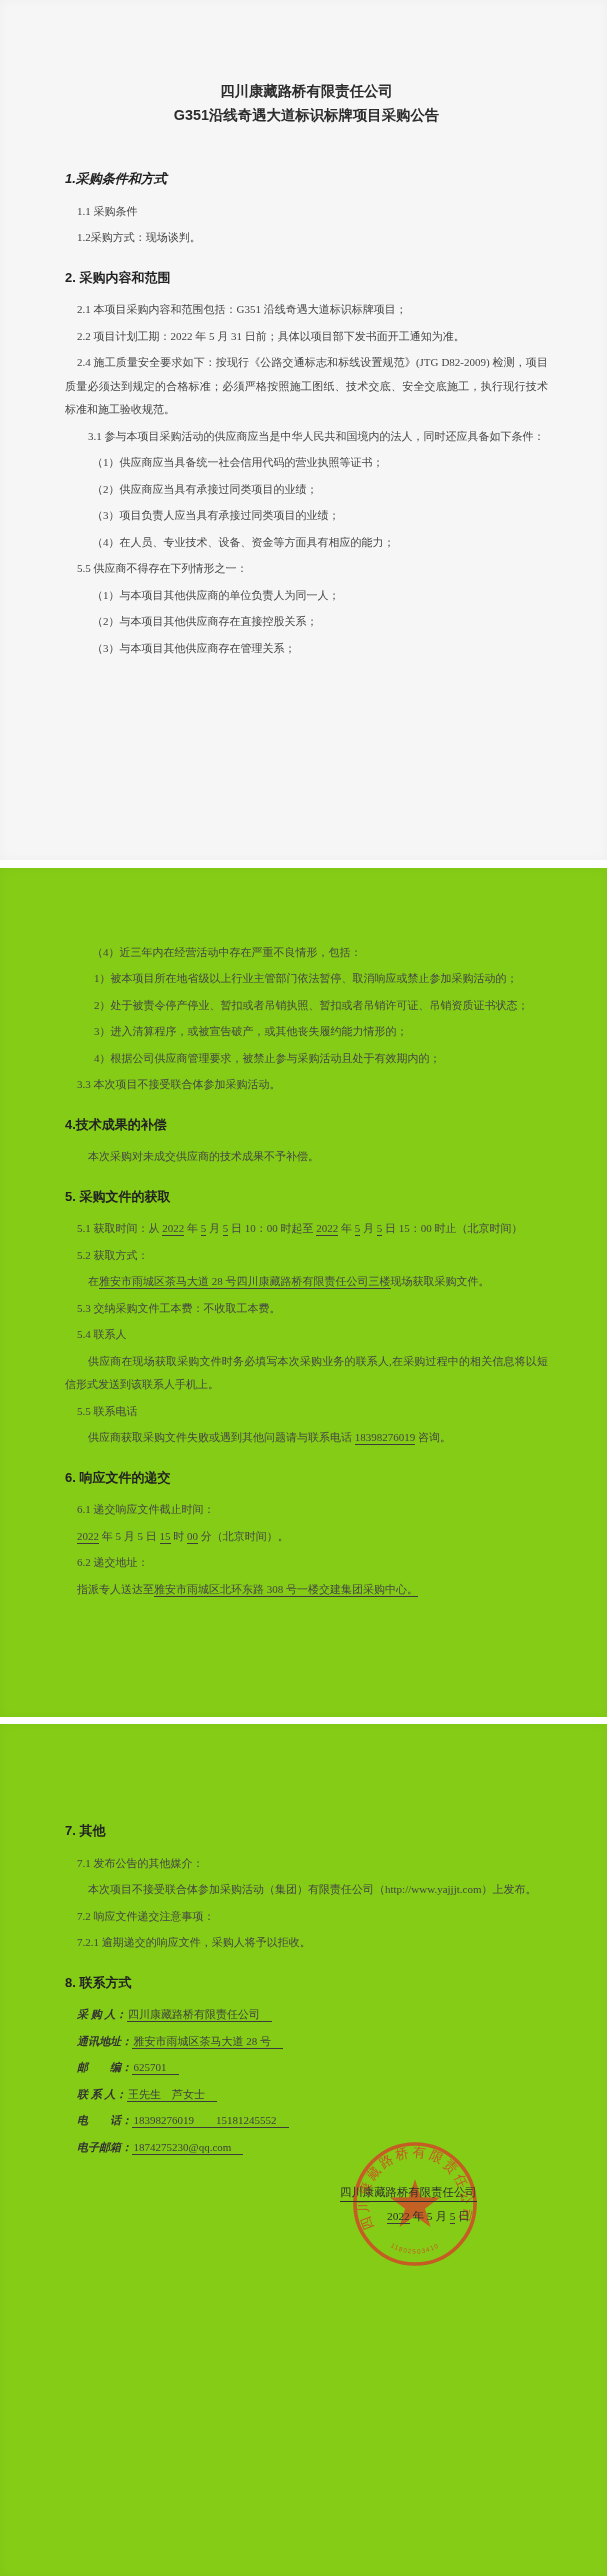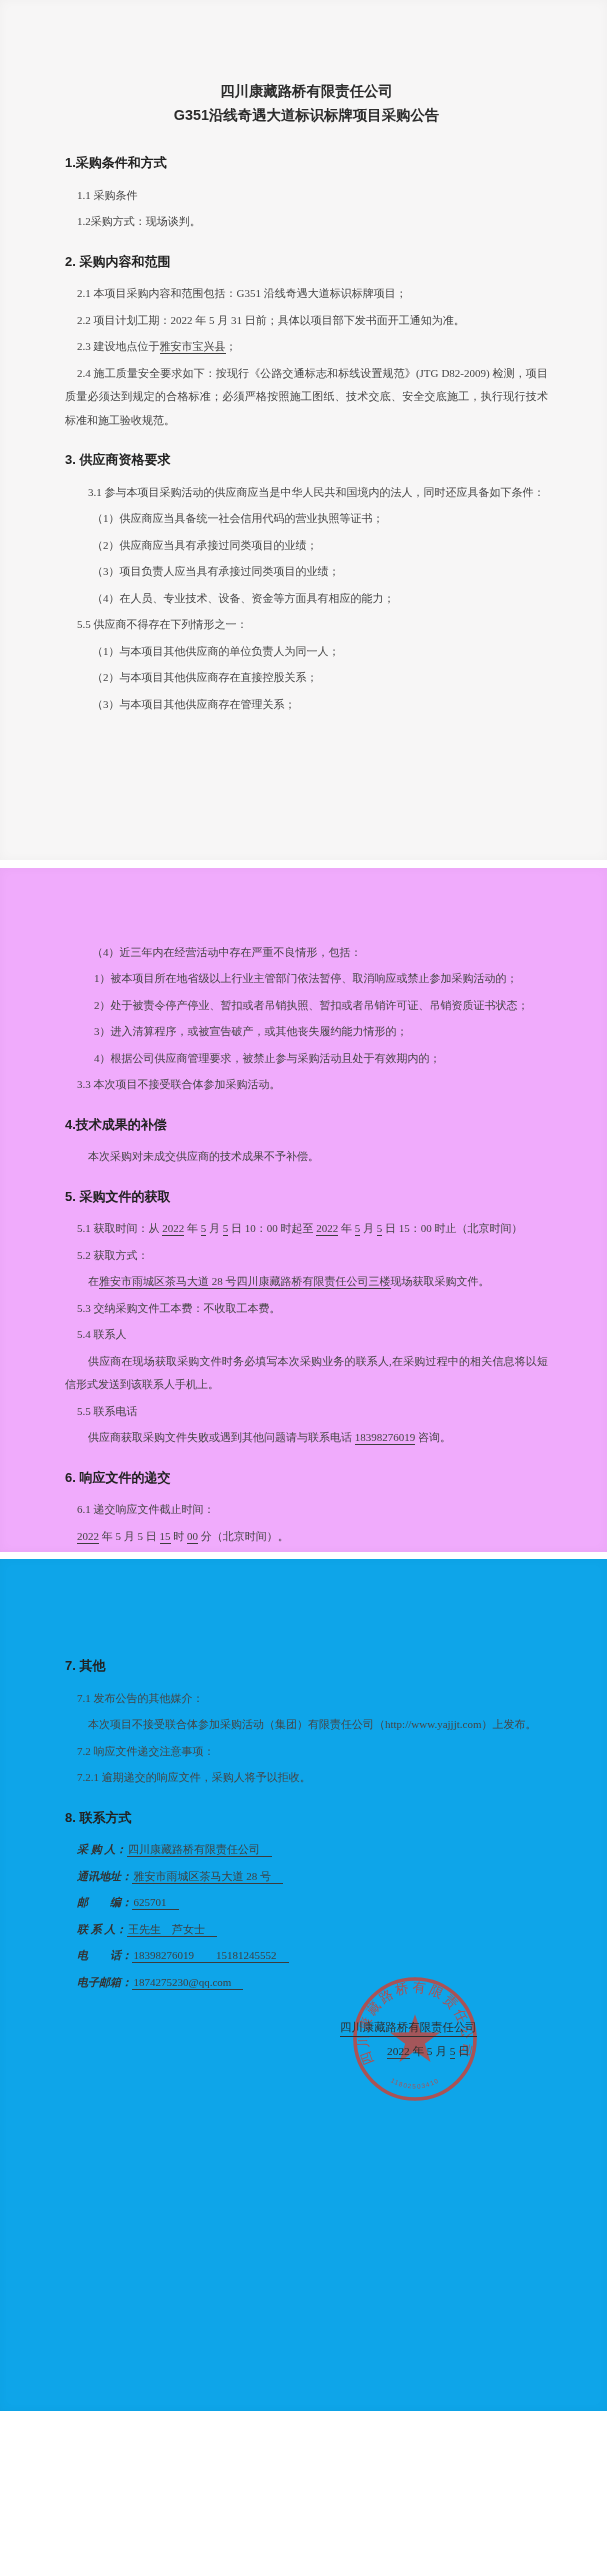--- a/index.html
+++ b/index.html
@@ -11,22 +11,22 @@
     -webkit-font-smoothing:antialiased;
   }
   .doc{width:607px;}
   .page{
     position:relative;
     width:607px;
     overflow:hidden;
     box-shadow:inset 0 0 10.6px rgba(0,0,0,0.03);
   }
   .page-1{height:860px;background:#f7f6f6;margin-bottom:7.6px;}
-  .page-2{height:684px;background:#f0abfc;margin-bottom:7.6px;}
-  .page-3{height:852px;background:#0ea5e9;}
+  .page-2{height:849px;background:#84cc16;margin-bottom:7.6px;}
+  .page-3{height:852px;background:#84cc16;}
   .content{padding:0 59px 0 65px;}
   .c1{padding-top:79px;}
   .c2{padding-top:73px;}
   .c3{padding-top:79px;}
 
   .doc-title{
     font-family:"Liberation Sans","DejaVu Sans",sans-serif;
     font-weight:bold;
     font-size:14.4px;
     line-height:24px;
@@ -35,21 +35,21 @@
     margin:0;
   }
   .h-sec{
     font-family:"Liberation Sans","DejaVu Sans",sans-serif;
     font-weight:bold;
     font-size:13px;
     line-height:20px;
     color:#222222;
     margin:18px 0 10.6px;
   }
-  .mt-big{margin-top:26px;}
+  .mt-big{margin-top:42px;font-style:italic;}
   .p{
     font-size:11px;
     line-height:23.5px;
     margin:0 0 3px;
     color:#454545;
     text-align:justify;
   }
   .mt8{margin-top:4px;}
   .ind1{text-indent:12px;}   
   .ind2{text-indent:23px;}   
@@ -78,24 +78,22 @@
       <p class="doc-title">四川康藏路桥有限责任公司</p>
       <p class="doc-title">G351沿线奇遇大道标识标牌项目采购公告</p>
 
       <h2 class="h-sec mt-big">1.采购条件和方式</h2>
       <p class="p ind1 mt8">1.1 采购条件</p>
       <p class="p ind1">1.2采购方式：现场谈判。</p>
 
       <h2 class="h-sec">2. 采购内容和范围</h2>
       <p class="p ind1">2.1 本项目采购内容和范围包括：G351 沿线奇遇大道标识标牌项目；</p>
       <p class="p ind1">2.2 项目计划工期：2022 年 5 月 31 日前；具体以项目部下发书面开工通知为准。</p>
-      <p class="p ind1"><span>2.3 建设地点位于</span><span class="u">雅安市宝兴县</span><span>；</span></p>
       <p class="p ind1">2.4 施工质量安全要求如下：按现行《公路交通标志和标线设置规范》(JTG D82-2009) 检测，项目质量必须达到规定的合格标准；必须严格按照施工图纸、技术交底、安全交底施工，执行现行技术标准和施工验收规范。</p>
 
-      <h2 class="h-sec">3.  供应商资格要求</h2>
       <p class="p ind2">3.1 参与本项目采购活动的供应商应当是中华人民共和国境内的法人，同时还应具备如下条件：</p>
       <p class="p li1">（1）供应商应当具备统一社会信用代码的营业执照等证书；</p>
       <p class="p li1">（2）供应商应当具有承接过同类项目的业绩；</p>
       <p class="p li1">（3）项目负责人应当具有承接过同类项目的业绩；</p>
       <p class="p li1">（4）在人员、专业技术、设备、资金等方面具有相应的能力；</p>
       <p class="p ind1">5.5  供应商不得存在下列情形之一：</p>
       <p class="p li1">（1）与本项目其他供应商的单位负责人为同一人；</p>
       <p class="p li1">（2）与本项目其他供应商存在直接控股关系；</p>
       <p class="p li1">（3）与本项目其他供应商存在管理关系；</p>
     </div>

